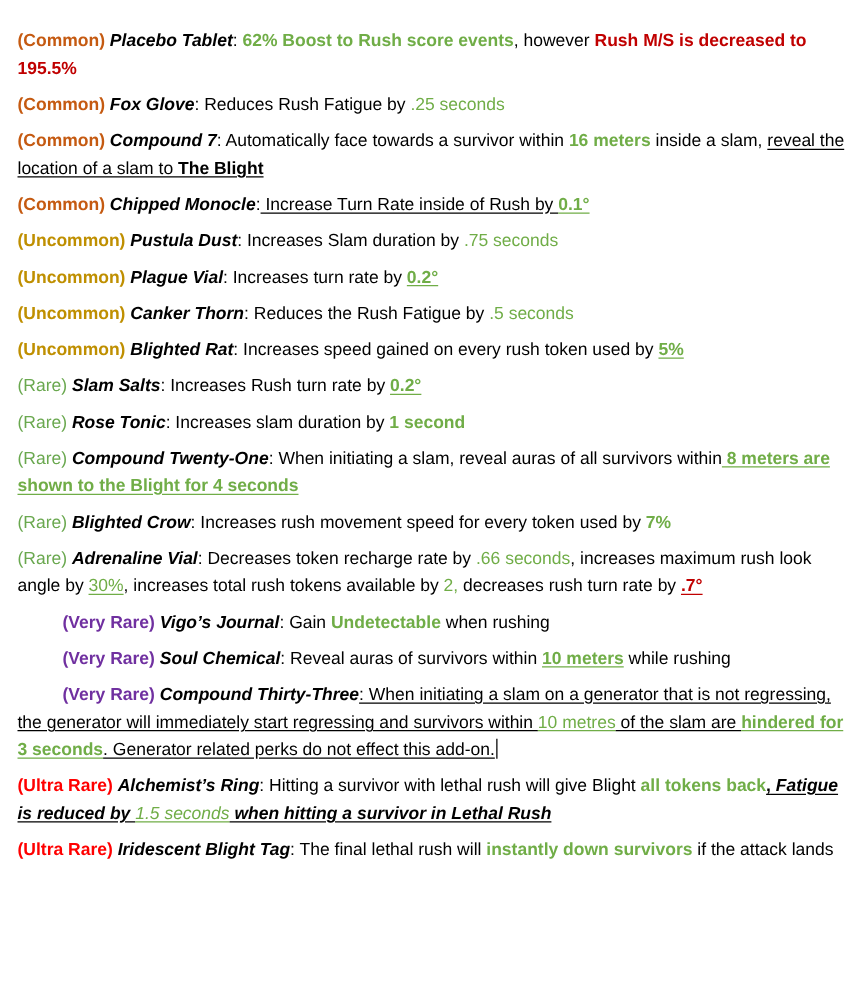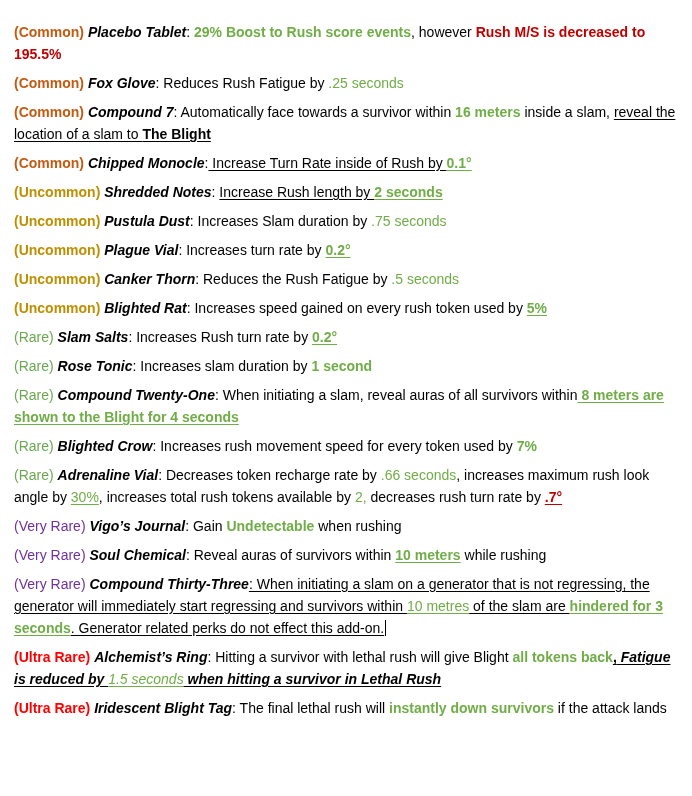--- a/index.html
+++ b/index.html
@@ -13,46 +13,45 @@
     font-family:"Liberation Sans","DejaVu Sans",sans-serif;
     font-size:14px;
     line-height:22px;
     color:var(--c-text,#000);
   }
   .entry{margin:0 0 7px 0;}
   .entry span{text-underline-offset:2px;}
   .s-common{color:var(--c-common);font-weight:700;}
   .s-uncommon{color:var(--c-uncommon);font-weight:700;}
   .s-rare{color:var(--c-rare);font-weight:400;}
-  .s-veryrare{color:var(--c-veryrare);font-weight:400;}
+  .s-veryrare{color:var(--c-veryrare);font-weight:700;margin-left:36px;}
   .s-ultrarare{color:var(--c-ultrarare);font-weight:700;}
   .s-name{font-weight:700;font-style:italic;}
   .s-plain{}
   .s-u{text-decoration:underline;}
   .s-bu{font-weight:700;text-decoration:underline;}
   .s-biu{font-weight:700;font-style:italic;text-decoration:underline;}
   .s-green{color:var(--c-green);}
   .s-greenb{color:var(--c-green);font-weight:700;}
   .s-greenu{color:var(--c-green);text-decoration:underline;}
   .s-greenbu{color:var(--c-green);font-weight:700;text-decoration:underline;}
   .s-greeniu{color:var(--c-green);font-style:italic;text-decoration:underline;}
   .s-red{color:var(--c-red);font-weight:700;}
   .s-redu{color:var(--c-red);font-weight:700;text-decoration:underline;}
   .s-cursor{display:inline-block;width:0;height:16px;border-left:1.5px solid #000;margin-left:1px;vertical-align:-3px;}
 </style>
 </head>
 <body>
 
 <div class="page">
   <div>
-      <p class="entry"><span class="s-common">(Common) </span><span class="s-name">Placebo Tablet</span><span class="s-plain">: </span><span class="s-greenb">29% Boost to Rush score events</span><span class="s-plain">, however </span><span class="s-red">Rush M/S is decreased to 195.5%</span></p>
+      <p class="entry"><span class="s-common">(Common) </span><span class="s-name">Placebo Tablet</span><span class="s-plain">: </span><span class="s-greenb">62% Boost to Rush score events</span><span class="s-plain">, however </span><span class="s-red">Rush M/S is decreased to 195.5%</span></p>
       <p class="entry"><span class="s-common">(Common) </span><span class="s-name">Fox Glove</span><span class="s-plain">: Reduces Rush Fatigue by </span><span class="s-green">.25 seconds</span></p>
       <p class="entry"><span class="s-common">(Common) </span><span class="s-name">Compound 7</span><span class="s-plain">: Automatically face towards a survivor within </span><span class="s-greenb">16 meters</span><span class="s-plain"> inside a slam, </span><span class="s-u">reveal the location of a slam to </span><span class="s-bu">The Blight</span></p>
       <p class="entry"><span class="s-common">(Common) </span><span class="s-name">Chipped Monocle</span><span class="s-plain">:</span><span class="s-u"> Increase Turn Rate inside of Rush by </span><span class="s-greenbu">0.1°</span></p>
-      <p class="entry"><span class="s-uncommon">(Uncommon) </span><span class="s-name">Shredded Notes</span><span class="s-plain">: </span><span class="s-u">Increase Rush length by </span><span class="s-greenbu">2 seconds</span></p>
       <p class="entry"><span class="s-uncommon">(Uncommon) </span><span class="s-name">Pustula Dust</span><span class="s-plain">: Increases Slam duration by </span><span class="s-green">.75 seconds</span></p>
       <p class="entry"><span class="s-uncommon">(Uncommon) </span><span class="s-name">Plague Vial</span><span class="s-plain">: Increases turn rate by </span><span class="s-greenbu">0.2°</span></p>
       <p class="entry"><span class="s-uncommon">(Uncommon) </span><span class="s-name">Canker Thorn</span><span class="s-plain">: Reduces the Rush Fatigue by </span><span class="s-green">.5 seconds</span></p>
       <p class="entry"><span class="s-uncommon">(Uncommon) </span><span class="s-name">Blighted Rat</span><span class="s-plain">: Increases speed gained on every rush token used by </span><span class="s-greenbu">5%</span></p>
       <p class="entry"><span class="s-rare">(Rare) </span><span class="s-name">Slam Salts</span><span class="s-plain">: Increases Rush turn rate by </span><span class="s-greenbu">0.2°</span></p>
       <p class="entry"><span class="s-rare">(Rare) </span><span class="s-name">Rose Tonic</span><span class="s-plain">: Increases slam duration by </span><span class="s-greenb">1 second</span></p>
       <p class="entry"><span class="s-rare">(Rare) </span><span class="s-name">Compound Twenty-One</span><span class="s-plain">: When initiating a slam, reveal auras of all survivors within</span><span class="s-greenbu"> 8 meters are shown to the Blight for 4 seconds</span></p>
       <p class="entry"><span class="s-rare">(Rare) </span><span class="s-name">Blighted Crow</span><span class="s-plain">: Increases rush movement speed for every token used by </span><span class="s-greenb">7%</span></p>
       <p class="entry"><span class="s-rare">(Rare) </span><span class="s-name">Adrenaline Vial</span><span class="s-plain">: Decreases token recharge rate by </span><span class="s-green">.66 seconds</span><span class="s-plain">, increases maximum rush look angle by </span><span class="s-greenu">30%</span><span class="s-plain">, increases total rush tokens available by </span><span class="s-green">2,</span><span class="s-plain"> decreases rush turn rate by </span><span class="s-redu">.7°</span></p>
       <p class="entry"><span class="s-veryrare">(Very Rare) </span><span class="s-name">Vigo’s Journal</span><span class="s-plain">: Gain </span><span class="s-greenb">Undetectable</span><span class="s-plain"> when rushing</span></p>

